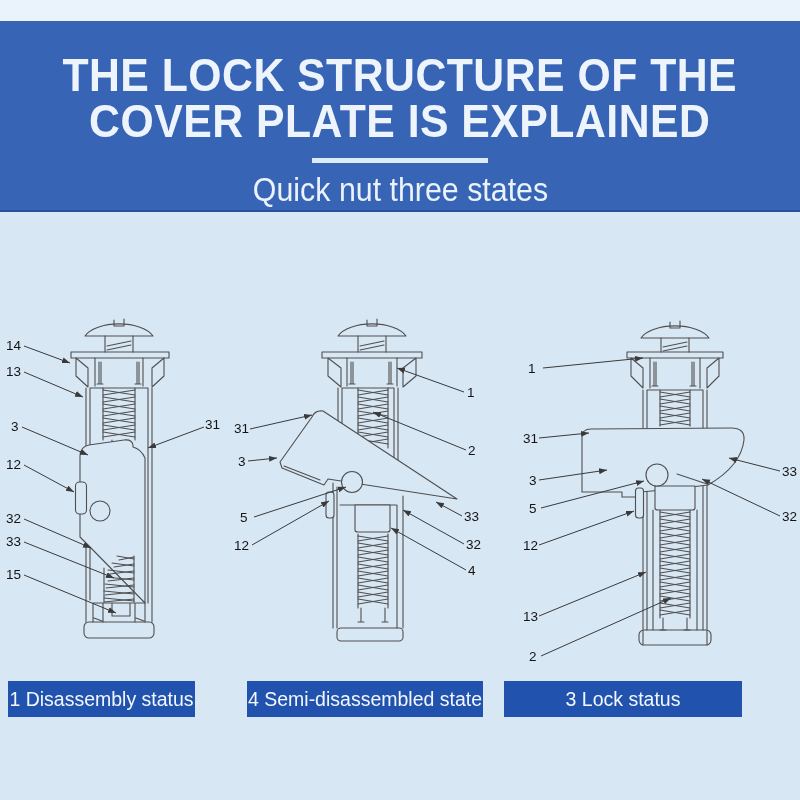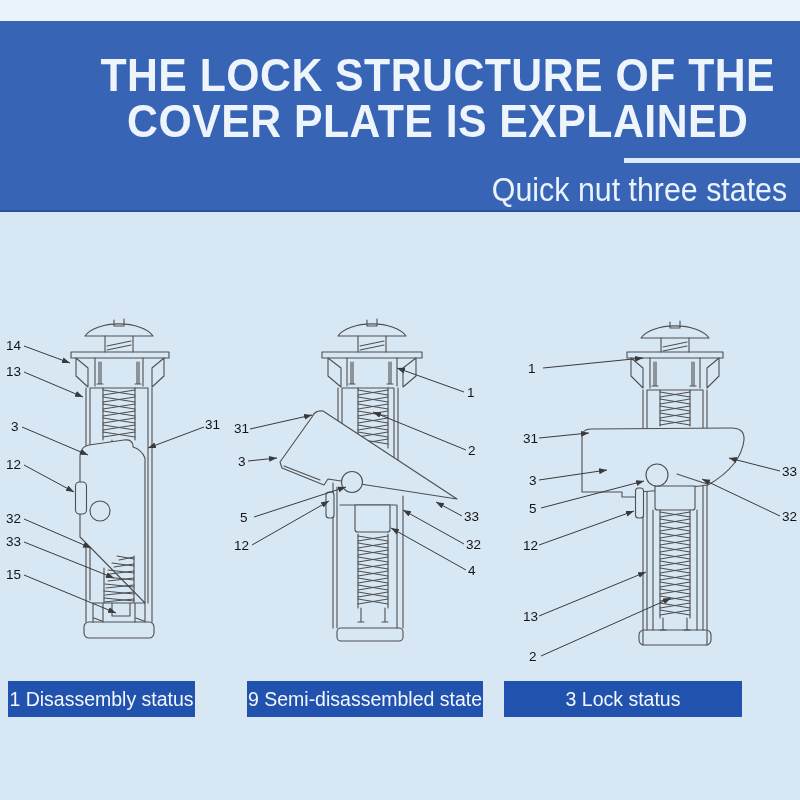--- a/index.html
+++ b/index.html
@@ -9,21 +9,21 @@
     font-family:"Liberation Sans",sans-serif;
   }
   .top-strip{
     position:absolute;left:0;top:0;width:800px;height:21px;
     background:#eaf2fb;
   }
   .header-band{
     position:absolute;left:0;top:21px;width:800px;height:191px;
     background:#3764b5;border-bottom:2px solid #2b509f;
     box-sizing:border-box;
-    display:flex;flex-direction:column;align-items:flex-end;
+    display:flex;flex-direction:column;align-items:center;
   }
   .title{
     margin-top:31px;
     color:#edf4fc;font-weight:bold;font-size:46px;line-height:1.0;
     text-align:center;transform:scaleX(0.93);transform-origin:center top;
     letter-spacing:0.5px;white-space:nowrap;
   }
   .divider{
     margin-top:14px;width:176px;height:5px;background:#ddebf9;
   }
@@ -248,14 +248,14 @@
   <text class="co" x="14" y="185">3</text>
   <text class="co" x="14" y="213">5</text>
   <text class="co" x="8" y="250">12</text>
   <text class="co" x="8" y="321">13</text>
   <text class="co" x="14" y="361">2</text>
   <text class="co" x="267" y="176">33</text>
   <text class="co" x="267" y="221">32</text>
 </svg>
 
 <div class="state-label" id="label-1">1 Disassembly status</div>
-<div class="state-label" id="label-2">9 Semi-disassembled state</div>
+<div class="state-label" id="label-2">4 Semi-disassembled state</div>
 <div class="state-label" id="label-3">3 Lock status</div>
 
 </body></html>

